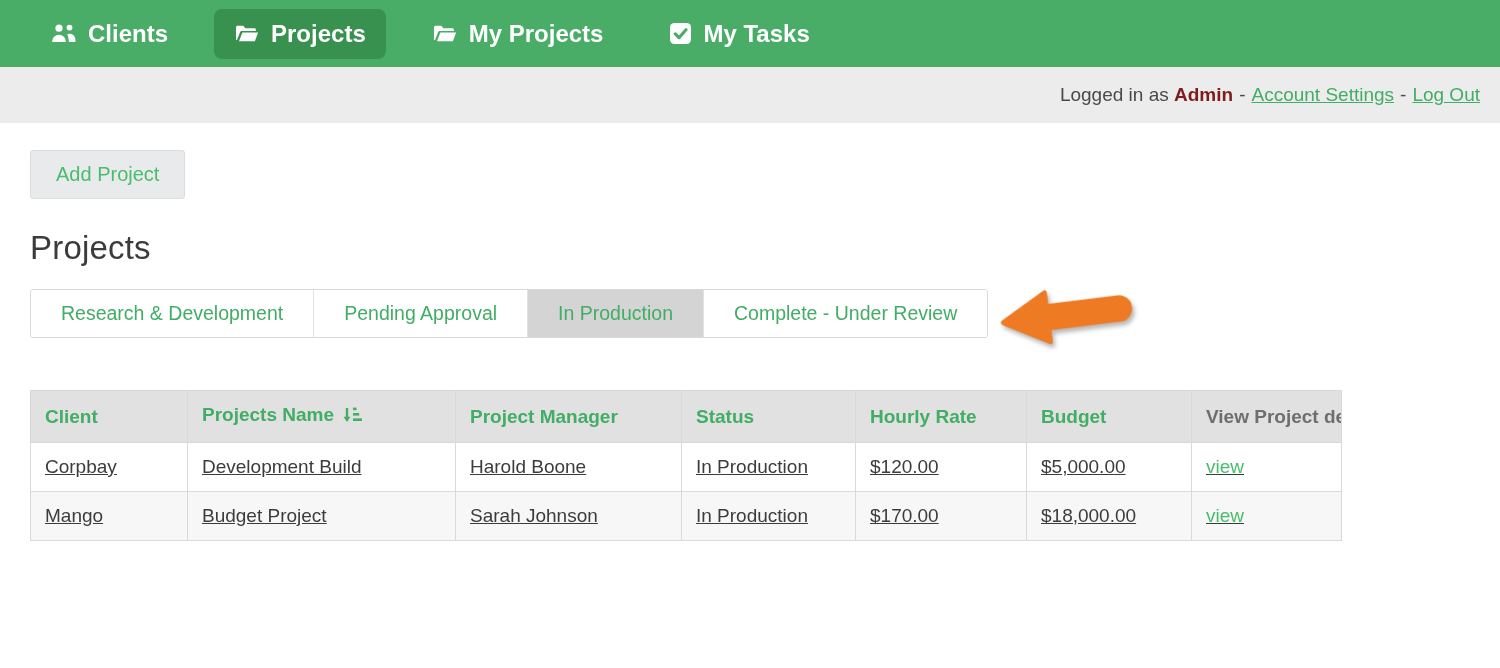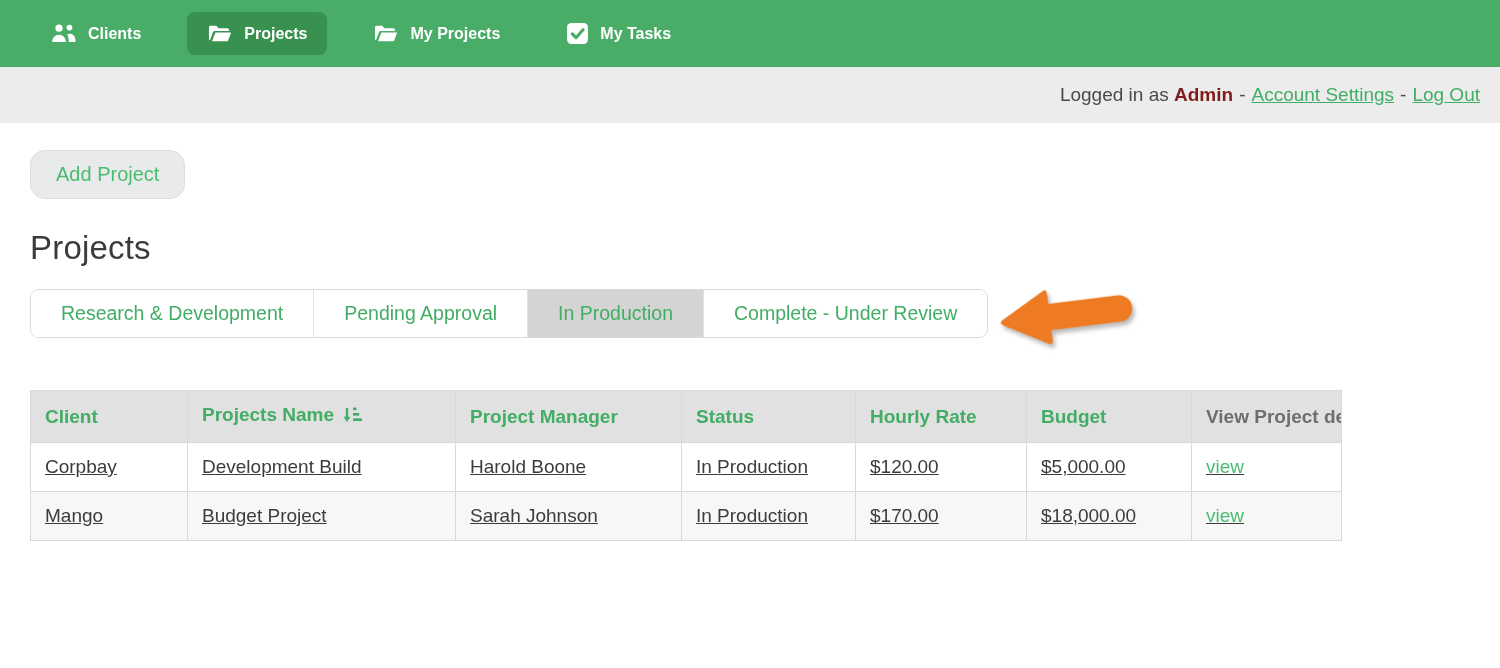--- a/index.html
+++ b/index.html
@@ -18,47 +18,47 @@
     width:1500px;height:668px;overflow:hidden;background:#fff;
     font-family:"Liberation Sans","DejaVu Sans",sans-serif;color:#333;
     position:relative;
   }
   
   .navbar{
     background:var(--navbar-green);height:67px;display:flex;align-items:center;
     padding-left:30px;gap:26px;
   }
   .nav-item{
-    display:flex;align-items:center;gap:11px;color:#fff;font-size:16px;font-weight:600;
+    display:flex;align-items:center;gap:11px;color:#fff;font-size:24px;font-weight:600;
     padding:11px 20px;border-radius:8px;cursor:pointer;white-space:nowrap;
   }
   .nav-item.active{background:var(--navbar-active-green);}
   .nav-item svg{display:block;}
   
   .userbar{
     background:var(--userbar-gray);height:56px;display:flex;align-items:center;
     justify-content:flex-end;padding-right:20px;font-size:19px;color:#4a4a4a;gap:6px;
   }
   .userbar b{color:#7f1d1d;}
   .userbar a{color:var(--accent-green);text-decoration:underline;cursor:pointer;}
   .sep{color:#4a4a4a;}
   
   .add-btn{
     display:inline-block;margin:27px 0 0 30px;padding:12px 25px;
-    background:#e9eaeb;border:1px solid #dcdddd;border-radius:15px;
+    background:#e9eaeb;border:1px solid #dcdddd;border-radius:3px;
     color:#49bd6d;font-size:20px;cursor:pointer;font-family:inherit;
   }
   
   h1.page-title{
     margin:30px 0 0 30px;font-size:33px;font-weight:500;color:#3b3b3b;letter-spacing:.2px;
   }
   
   .tabbar{
     display:inline-flex;margin:22px 0 0 30px;border:1px solid var(--border-gray);
-    border-radius:9px;overflow:hidden;background:#fff;
+    border-radius:3px;overflow:hidden;background:#fff;
   }
   .tab{
     padding:12px 30px;font-size:19.5px;color:var(--accent-green);cursor:pointer;
     border-right:1px solid #e2e2e2;background:#fff;white-space:nowrap;
   }
   .tab:last-child{border-right:none;}
   .tab.active{background:var(--active-tab-gray);}
   
   .pointer-arrow{
     position:absolute;left:997px;top:282px;width:138px;height:66px;

